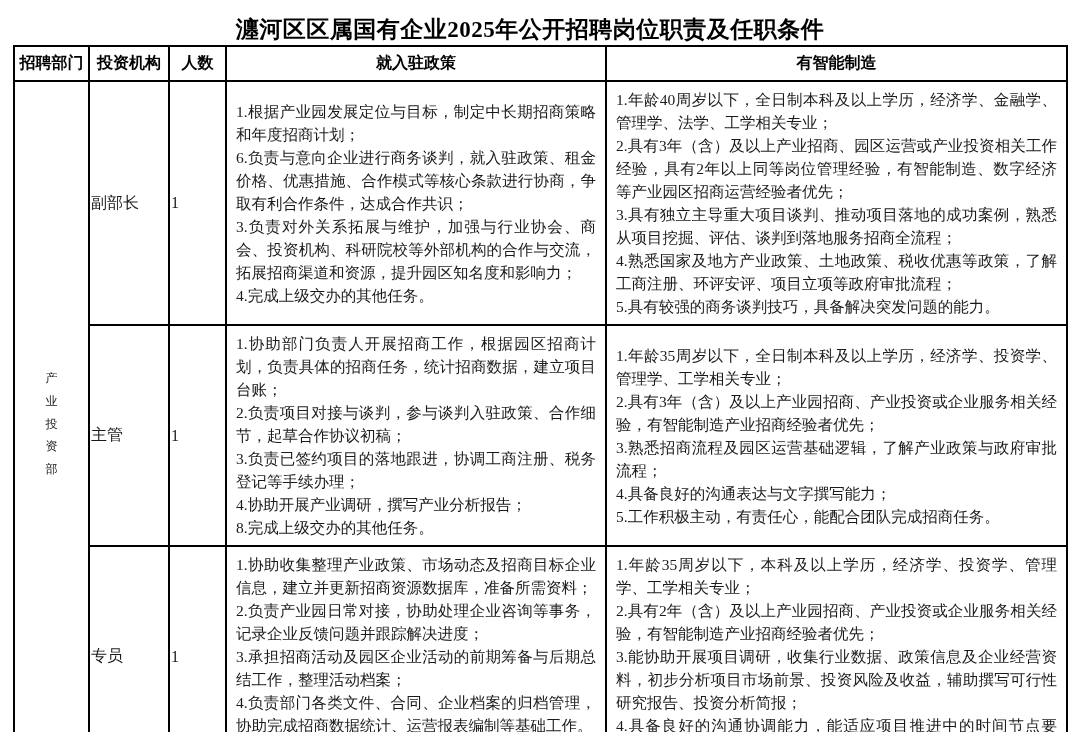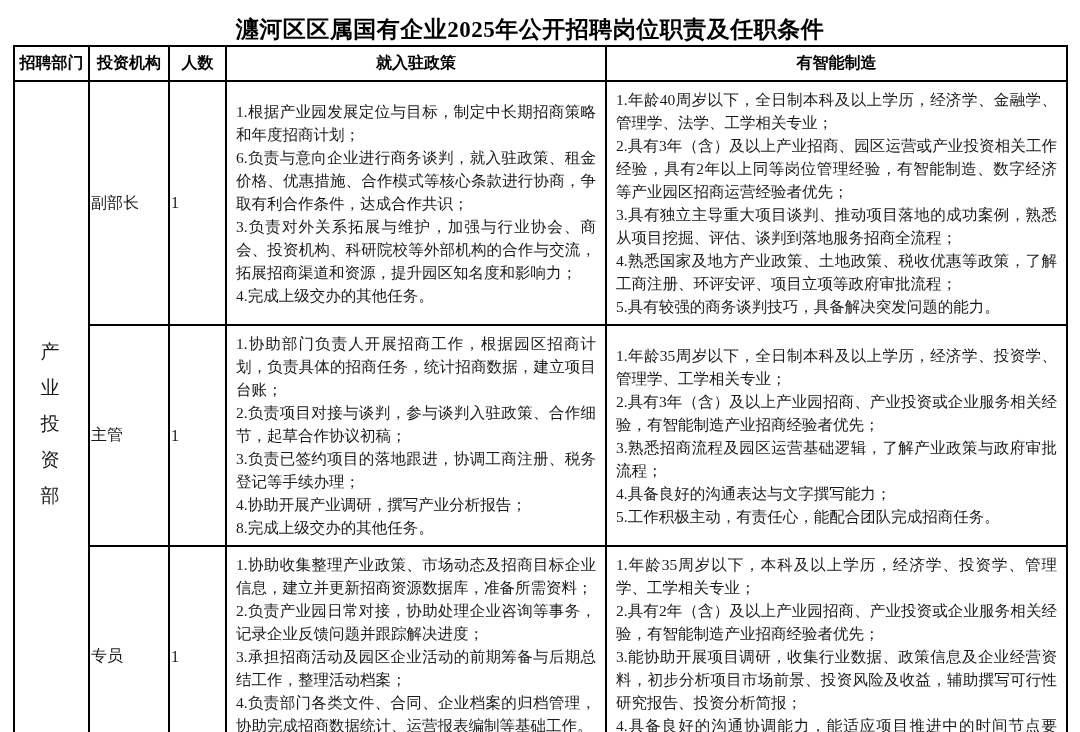--- a/index.html
+++ b/index.html
@@ -57,22 +57,22 @@
   td.dept-cell {
     text-align: center;
     font-size: 16px;
     padding: 2px 4px;
   }
   .vertical-text {
     width: 1.15em;
     margin: 0 auto;
     word-break: break-all;
     line-height: 1.9;
-    text-align: left;
-    font-size: 19px;
+    text-align: center;
+    font-size: 12px;
   }
   td.text-cell {
     font-size: 15.5px;
     line-height: 23px;
     padding: 6px 9px;
     text-align: justify;
     text-justify: inter-ideograph;
   }
   .prewrap { white-space: pre-line; }
   .row-duty-1 { height: 230px; }

